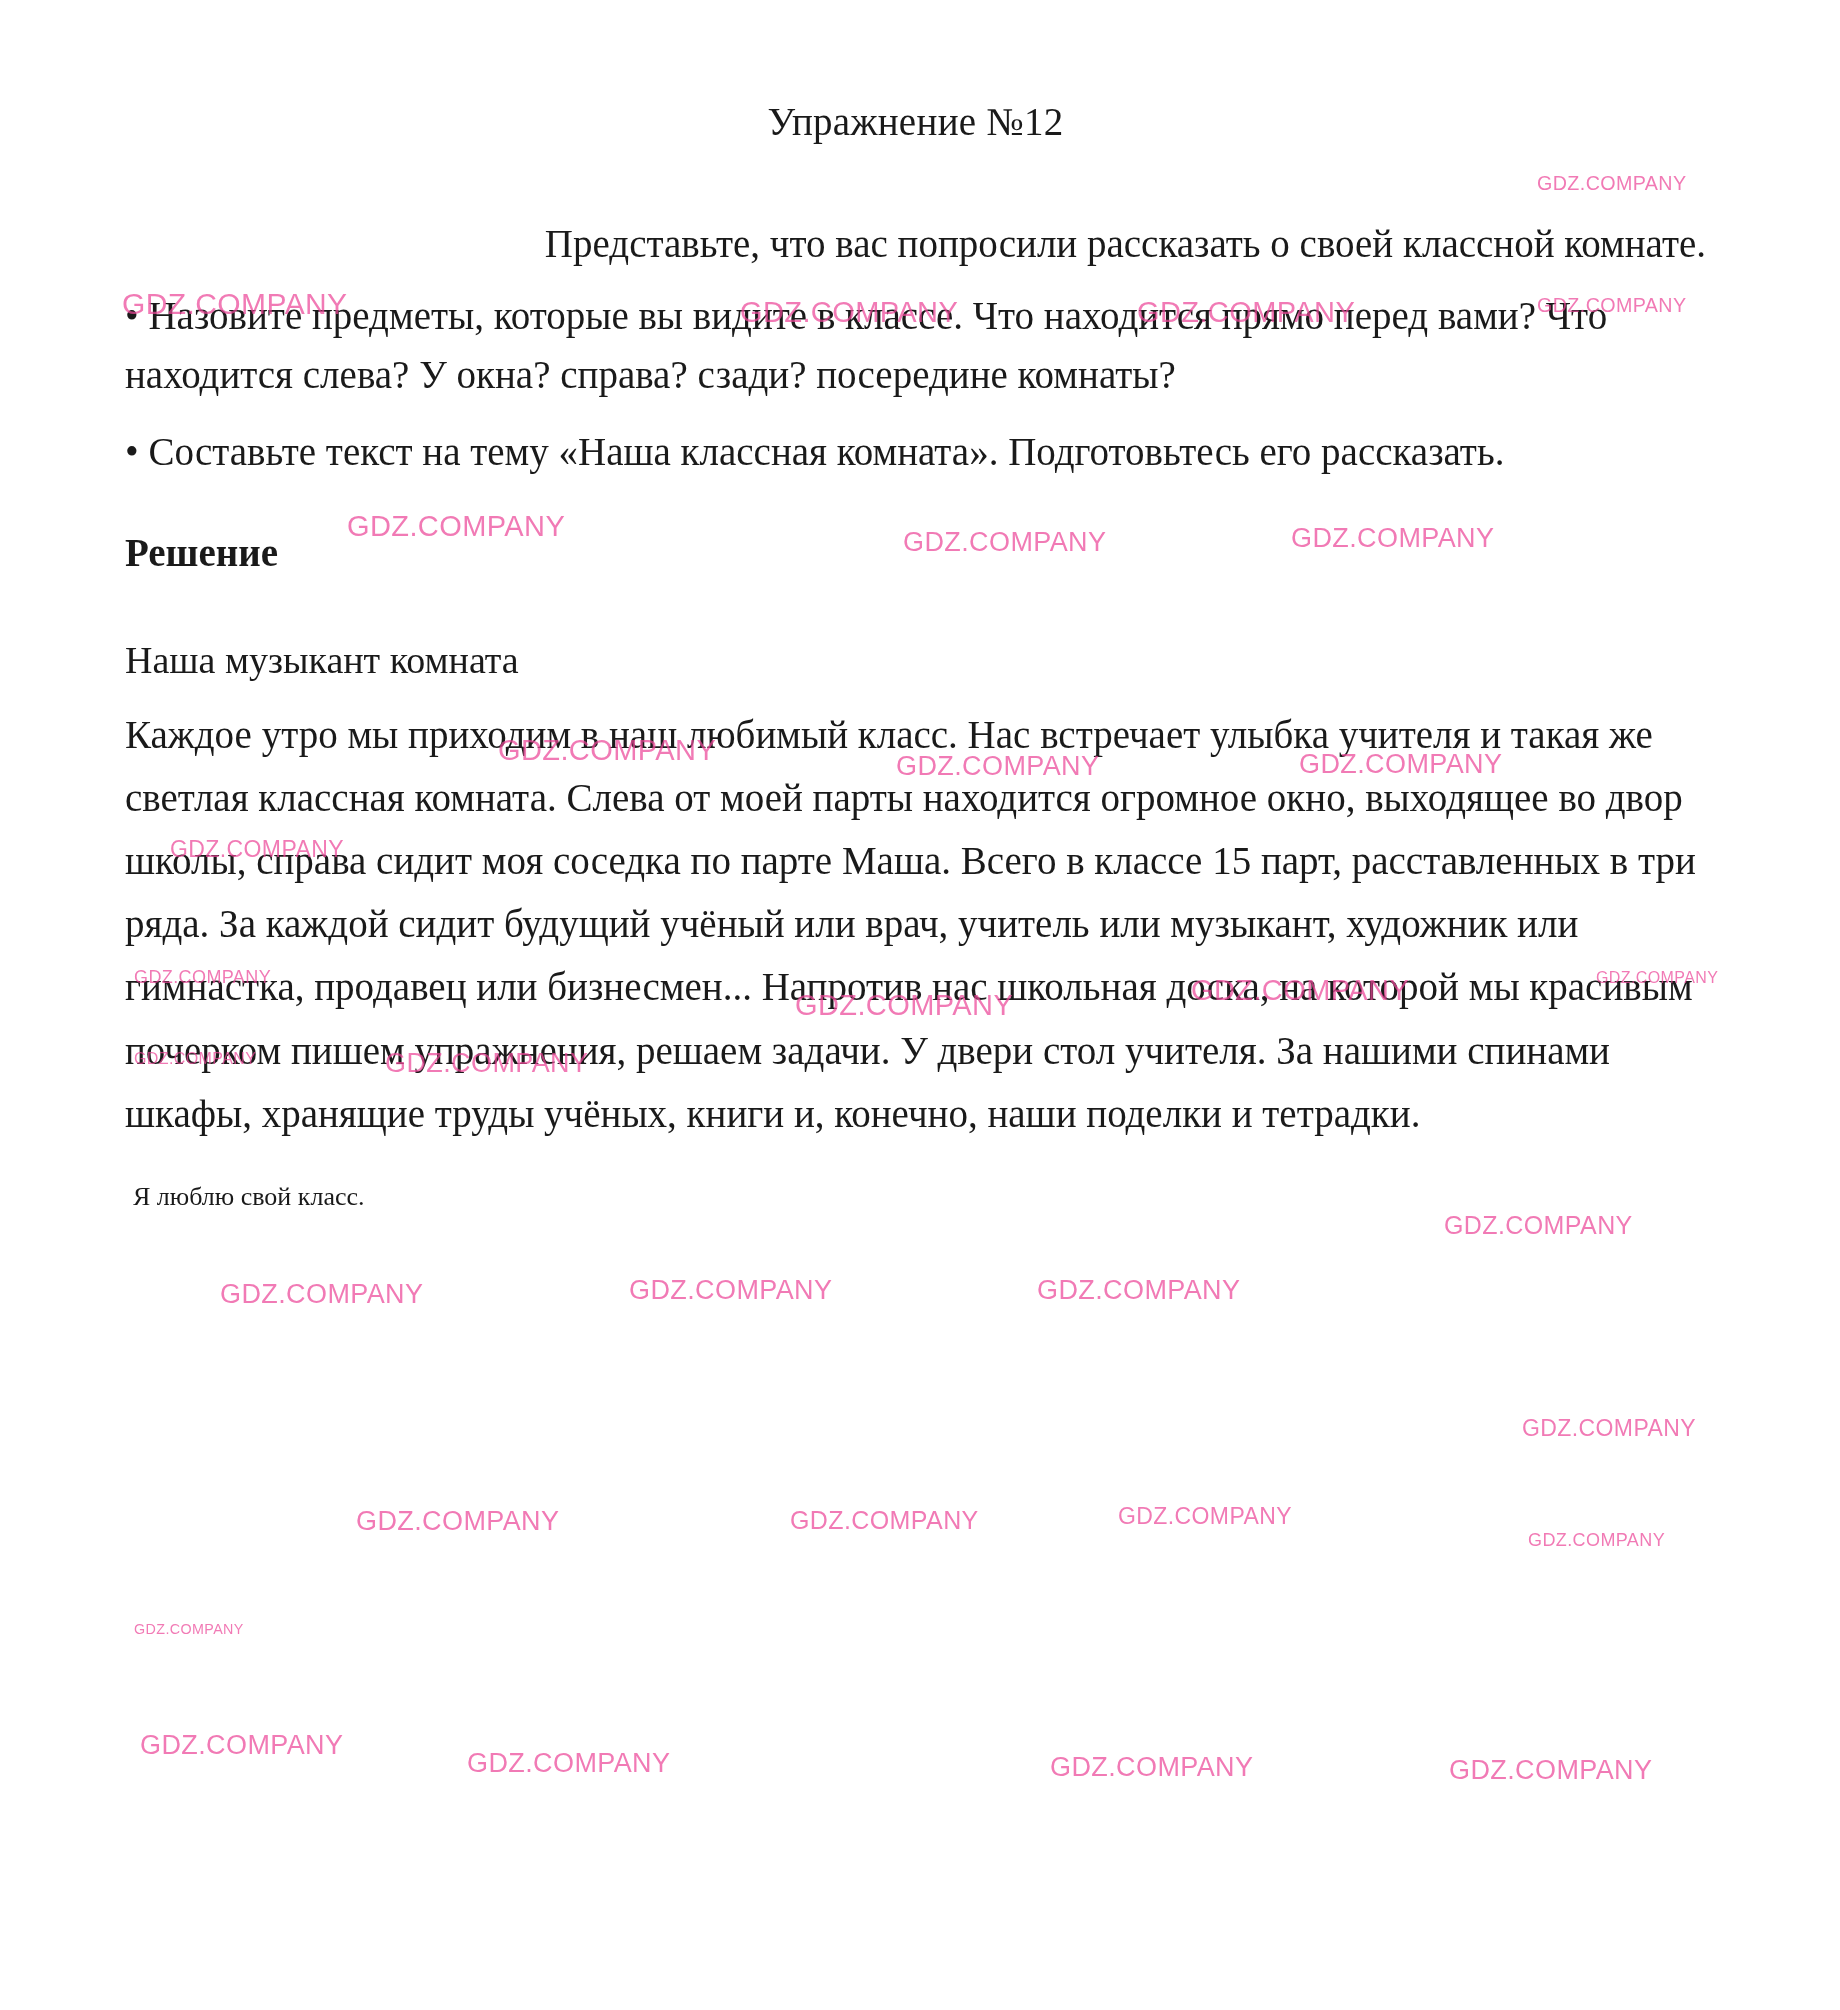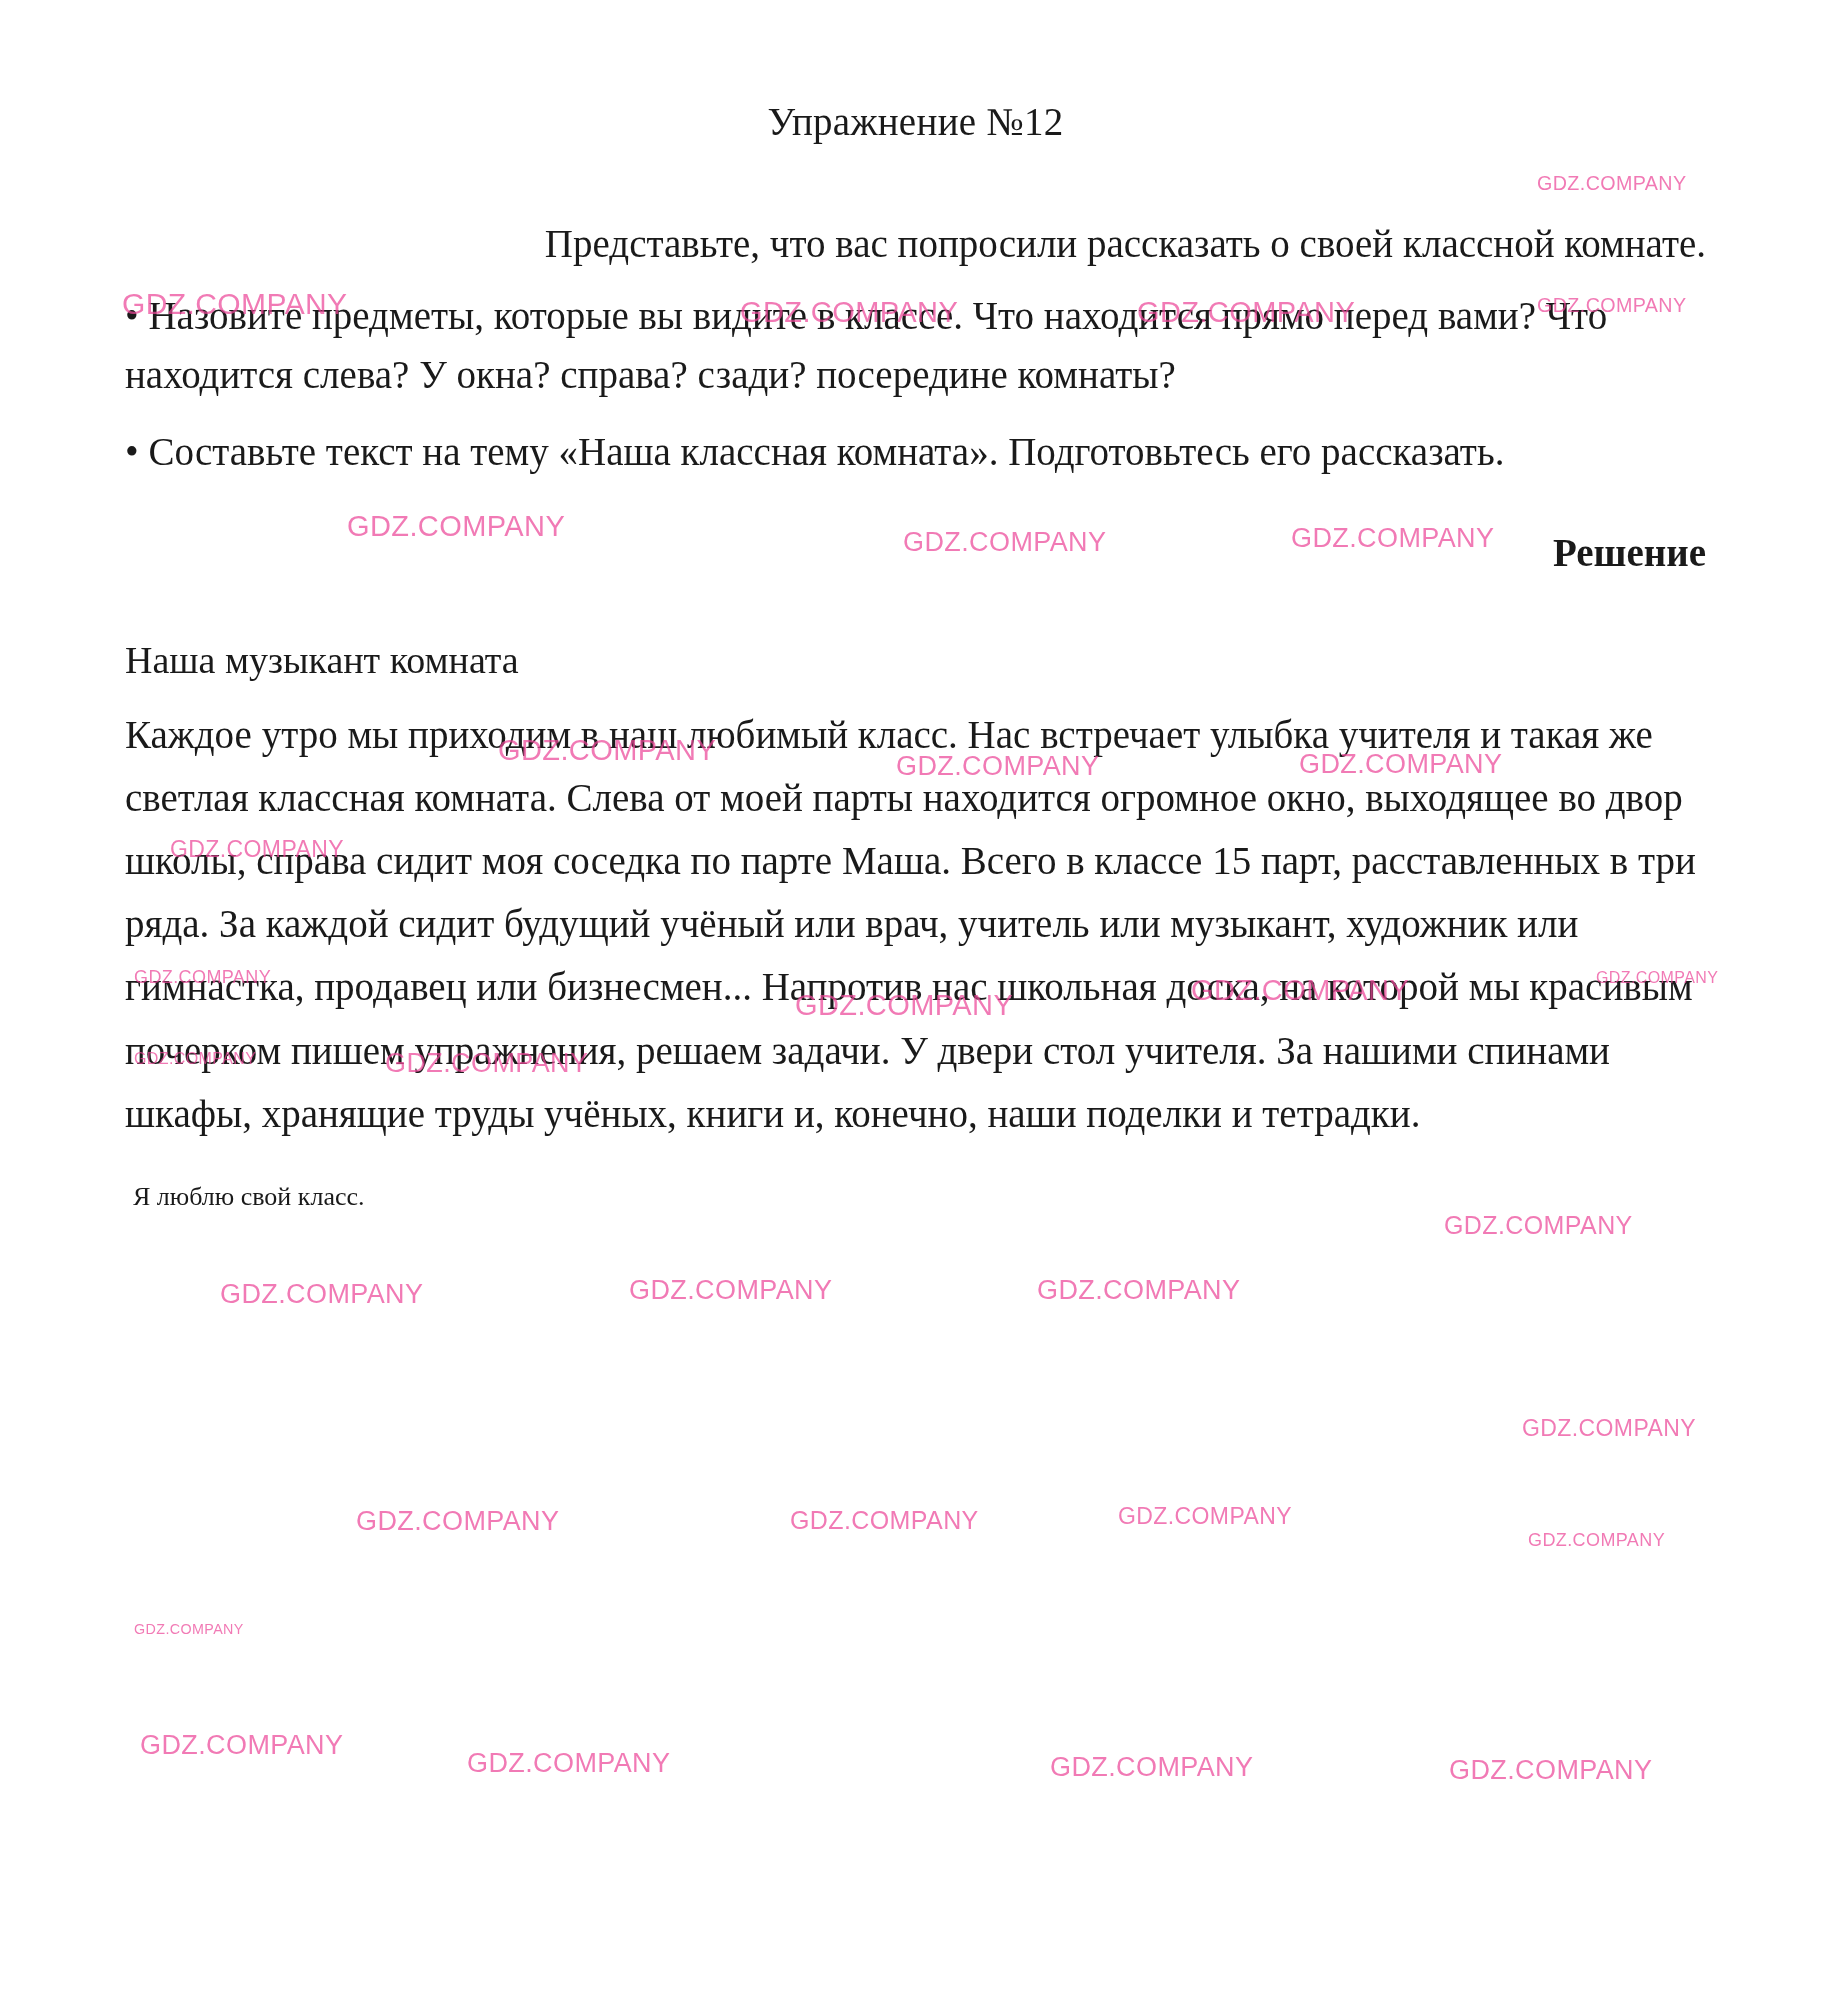--- a/index.html
+++ b/index.html
@@ -42,21 +42,21 @@
   }
   .para.tight {
     margin-bottom: 12.5px;
   }
   .bullet-line {
     font-size: 39px;
     line-height: 1.52;
     margin: 0 0 18px 0;
   }
   .section-heading {
-    text-align: right;
+    text-align: left;
     font-size: 39px;
     margin: 48px 0 59px 0;
   }
   .essay-title {
     font-size: 38px;
     line-height: 1.4;
     margin: 0 0 16px 0;
   }
   .essay-body {
     font-size: 39px;

